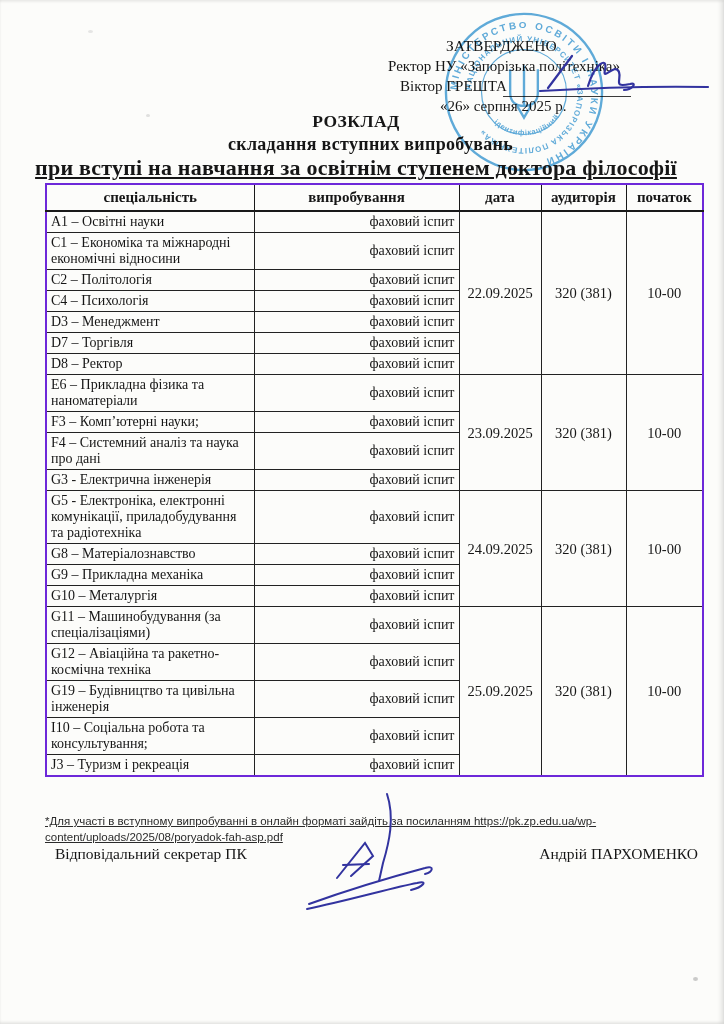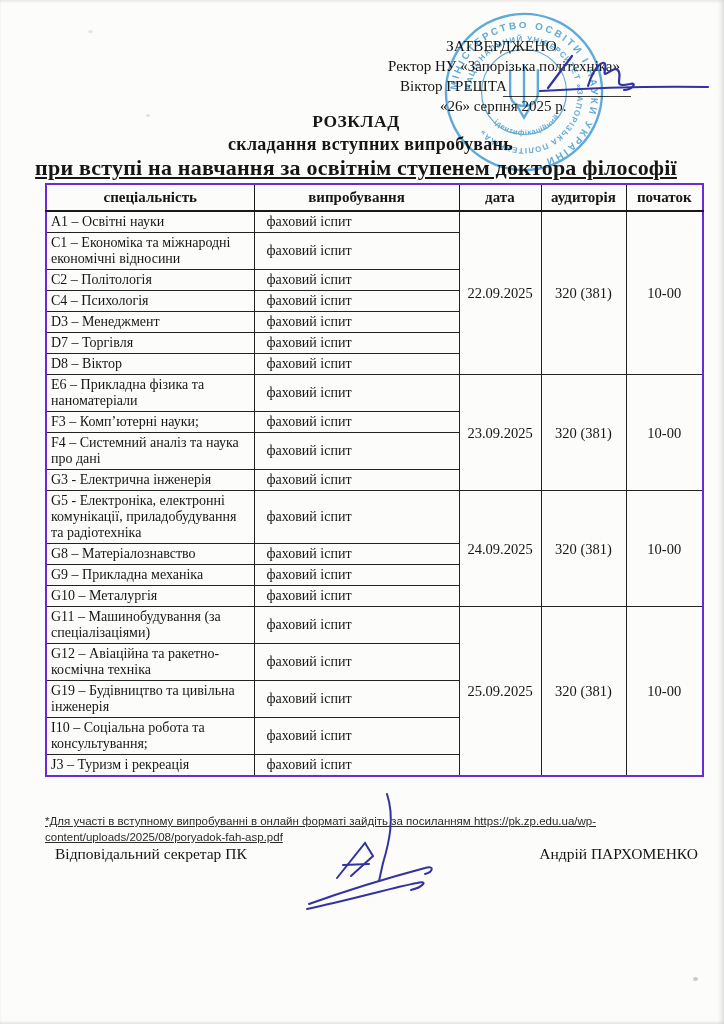--- a/index.html
+++ b/index.html
@@ -28,21 +28,21 @@
   .title .t1{font-size:17.5px;letter-spacing:.5px;line-height:23px;}
   .title .t2{font-size:18px;letter-spacing:.3px;line-height:23px;margin-left:29px;}
   .title .t3{font-size:22px;letter-spacing:.2px;line-height:23px;text-decoration:underline;}
   
   table.sched{position:absolute;left:45px;top:183px;width:657px;border-collapse:collapse;
               table-layout:fixed;border:2px solid #6d28d9;}
   .sched th{border:1px solid #191919;border-bottom:2px solid #191919;font-size:15px;
             padding:4px 2px;font-weight:bold;}
   .sched td{border:1px solid #222;font-size:14px;line-height:16px;padding:2px 4px;}
   .sched td.c-spec{text-align:left;}
-  .sched td.c-exam{text-align:left;padding-left:12px;}
+  .sched td.c-exam{text-align:right;padding-left:12px;}
   .sched td.c-mid{text-align:center;font-size:14.5px;padding:2px 1px;}
   
   .footnote{position:absolute;left:45px;top:813px;width:660px;
             font-family:"Liberation Sans", sans-serif;font-size:11.5px;line-height:16px;
             color:#2b2b2b;text-decoration:underline;}
   .footer-line{position:absolute;left:0;top:845px;width:724px;font-size:15.5px;}
   .footer-line .sec-label{position:absolute;left:55px;}
   .footer-line .sec-name{position:absolute;right:26px;}
   
   .speck{position:absolute;background:#8d8d8d;border-radius:50%;opacity:.45;}
@@ -129,21 +129,21 @@
         </tr>
         <tr>
           <td class="c-spec">D3 – Менеджмент</td>
           <td class="c-exam">фаховий іспит</td>
         </tr>
         <tr>
           <td class="c-spec">D7 – Торгівля</td>
           <td class="c-exam">фаховий іспит</td>
         </tr>
         <tr>
-          <td class="c-spec">D8 – Віктор</td>
+          <td class="c-spec">D8 – Ректор</td>
           <td class="c-exam">фаховий іспит</td>
         </tr>
         <tr>
           <td class="c-spec">E6 – Прикладна фізика та наноматеріали</td>
           <td class="c-exam">фаховий іспит</td>
           <td class="c-mid" rowspan="4">23.09.2025</td>
           <td class="c-mid" rowspan="4">320 (381)</td>
           <td class="c-mid" rowspan="4">10-00</td>
         </tr>
         <tr>

